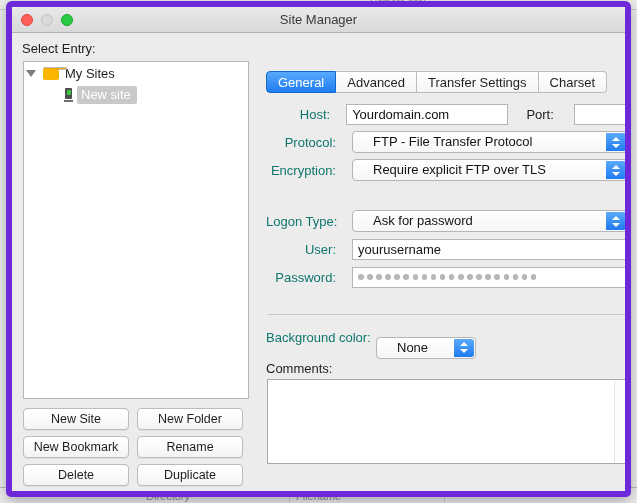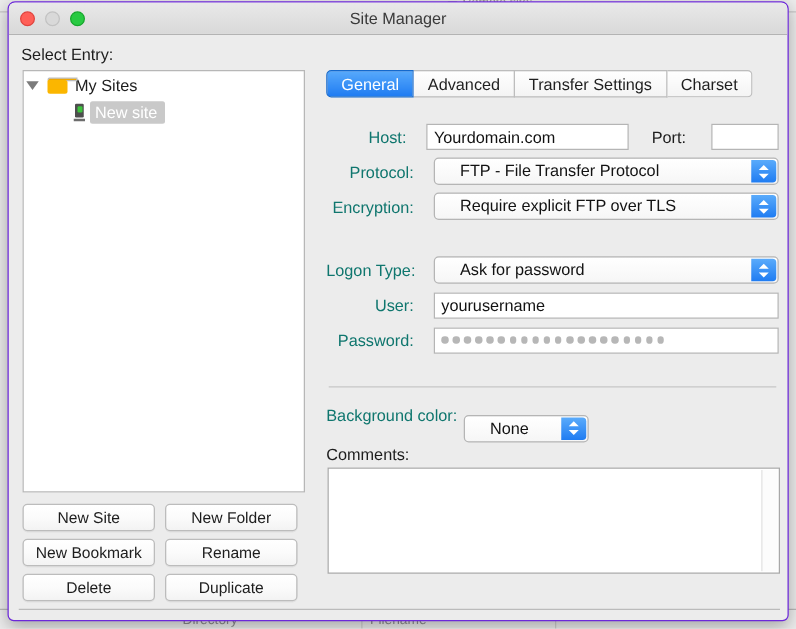--- a/index.html
+++ b/index.html
@@ -44,21 +44,21 @@
     font-size: 11px; color: #8e8e8e;
     border-right: 1px solid #cfcfcf;
     padding-left: 6px; line-height: 15px; white-space: nowrap;
   }
 
   
   .dialog {
     position: absolute; left: 6px; top: 1px;
     width: 625px; height: 496px;
     background: #ececec;
-    border: 1px solid #6d28d9;
+    border: 6px solid #6d28d9;
     border-radius: 6px 6px 5px 5px;
     box-shadow: 0 4px 14px rgba(0,0,0,0.30);
     overflow: hidden;
   }
 
   .titlebar {
     position: relative;
     height: 26px;
     background: linear-gradient(to bottom, #e9e9e9 0%, #d9d9d9 100%);
     border-bottom: 1px solid #b3b3b3;
@@ -146,21 +146,21 @@
     font-size: 12.5px; color: #1d1d1d;
     background: linear-gradient(to bottom, #ffffff 0%, #fbfbfb 50%, #f3f3f3 100%);
     border: 1px solid #bcbcbc; border-radius: 4px;
     box-shadow: 0 1px 0 rgba(0,0,0,0.05);
     cursor: default; user-select: none; white-space: nowrap;
   }
 
   
   .right-pane { position: absolute; left: 249px; top: 0; width: 370px; height: 469px; }
 
-  .tabs { position: absolute; left: 5px; top: 28px; display: flex; }
+  .tabs { position: absolute; left: 5px; top: 38px; display: flex; }
   .tab {
     height: 22px; line-height: 21px;
     padding: 0 11px;
     font-size: 13px; color: #1f1f1f;
     background: linear-gradient(to bottom, #ffffff, #f4f4f4);
     border: 1px solid #bdbdbd; border-left-width: 0;
     cursor: default; user-select: none; white-space: nowrap;
   }
   .tab:first-child { border-left-width: 1px; border-radius: 4px 0 0 4px; }
   .tab:last-child { border-radius: 0 4px 4px 0; }

